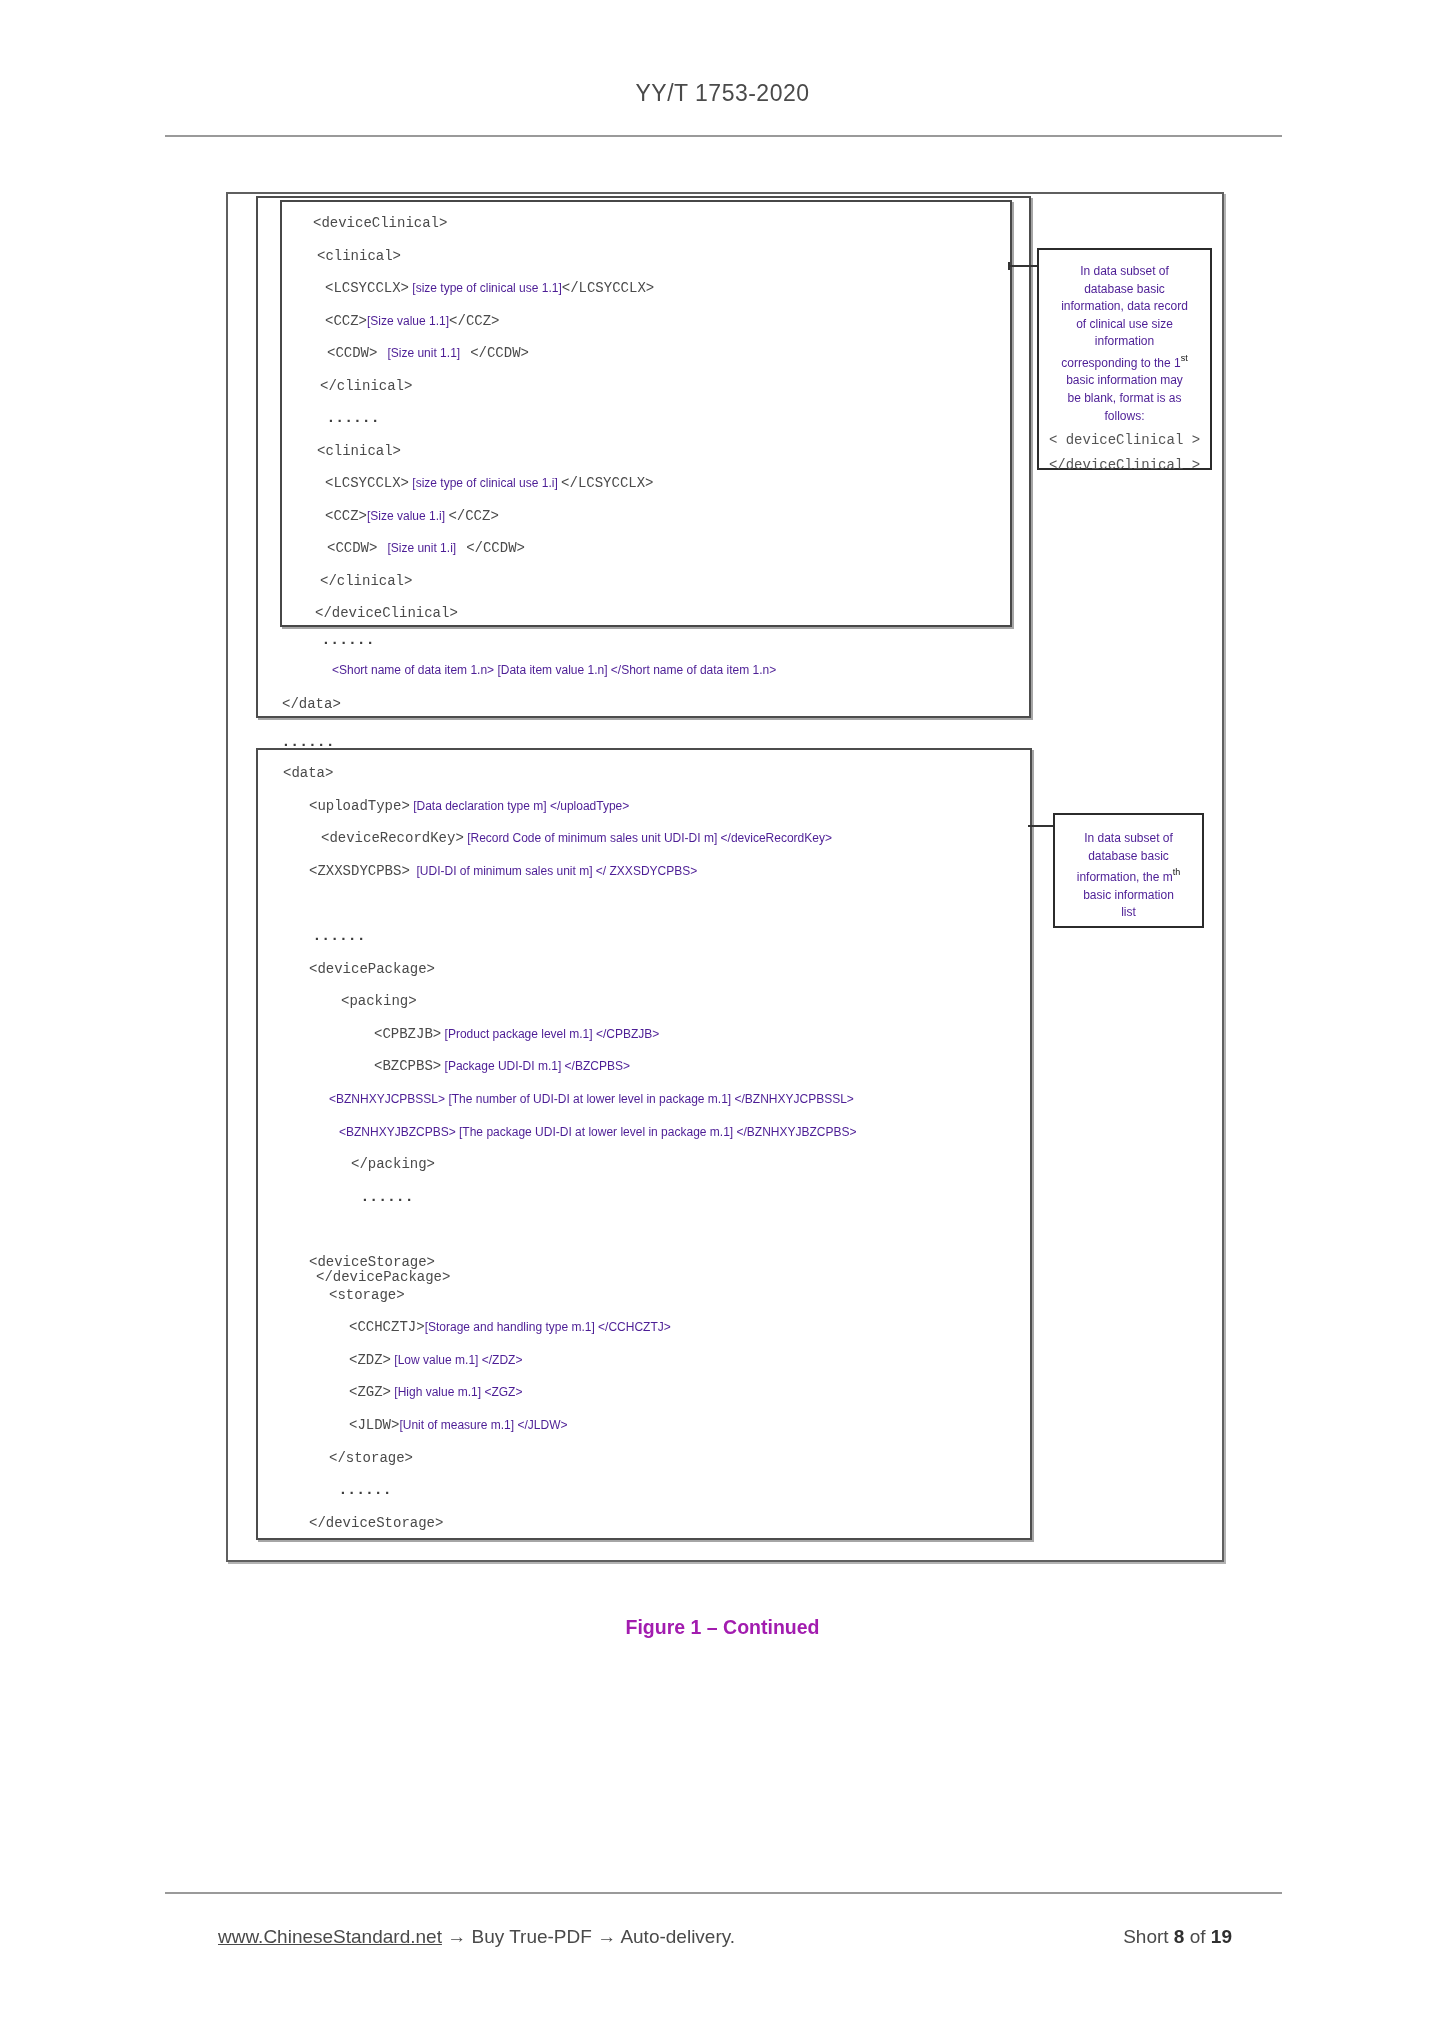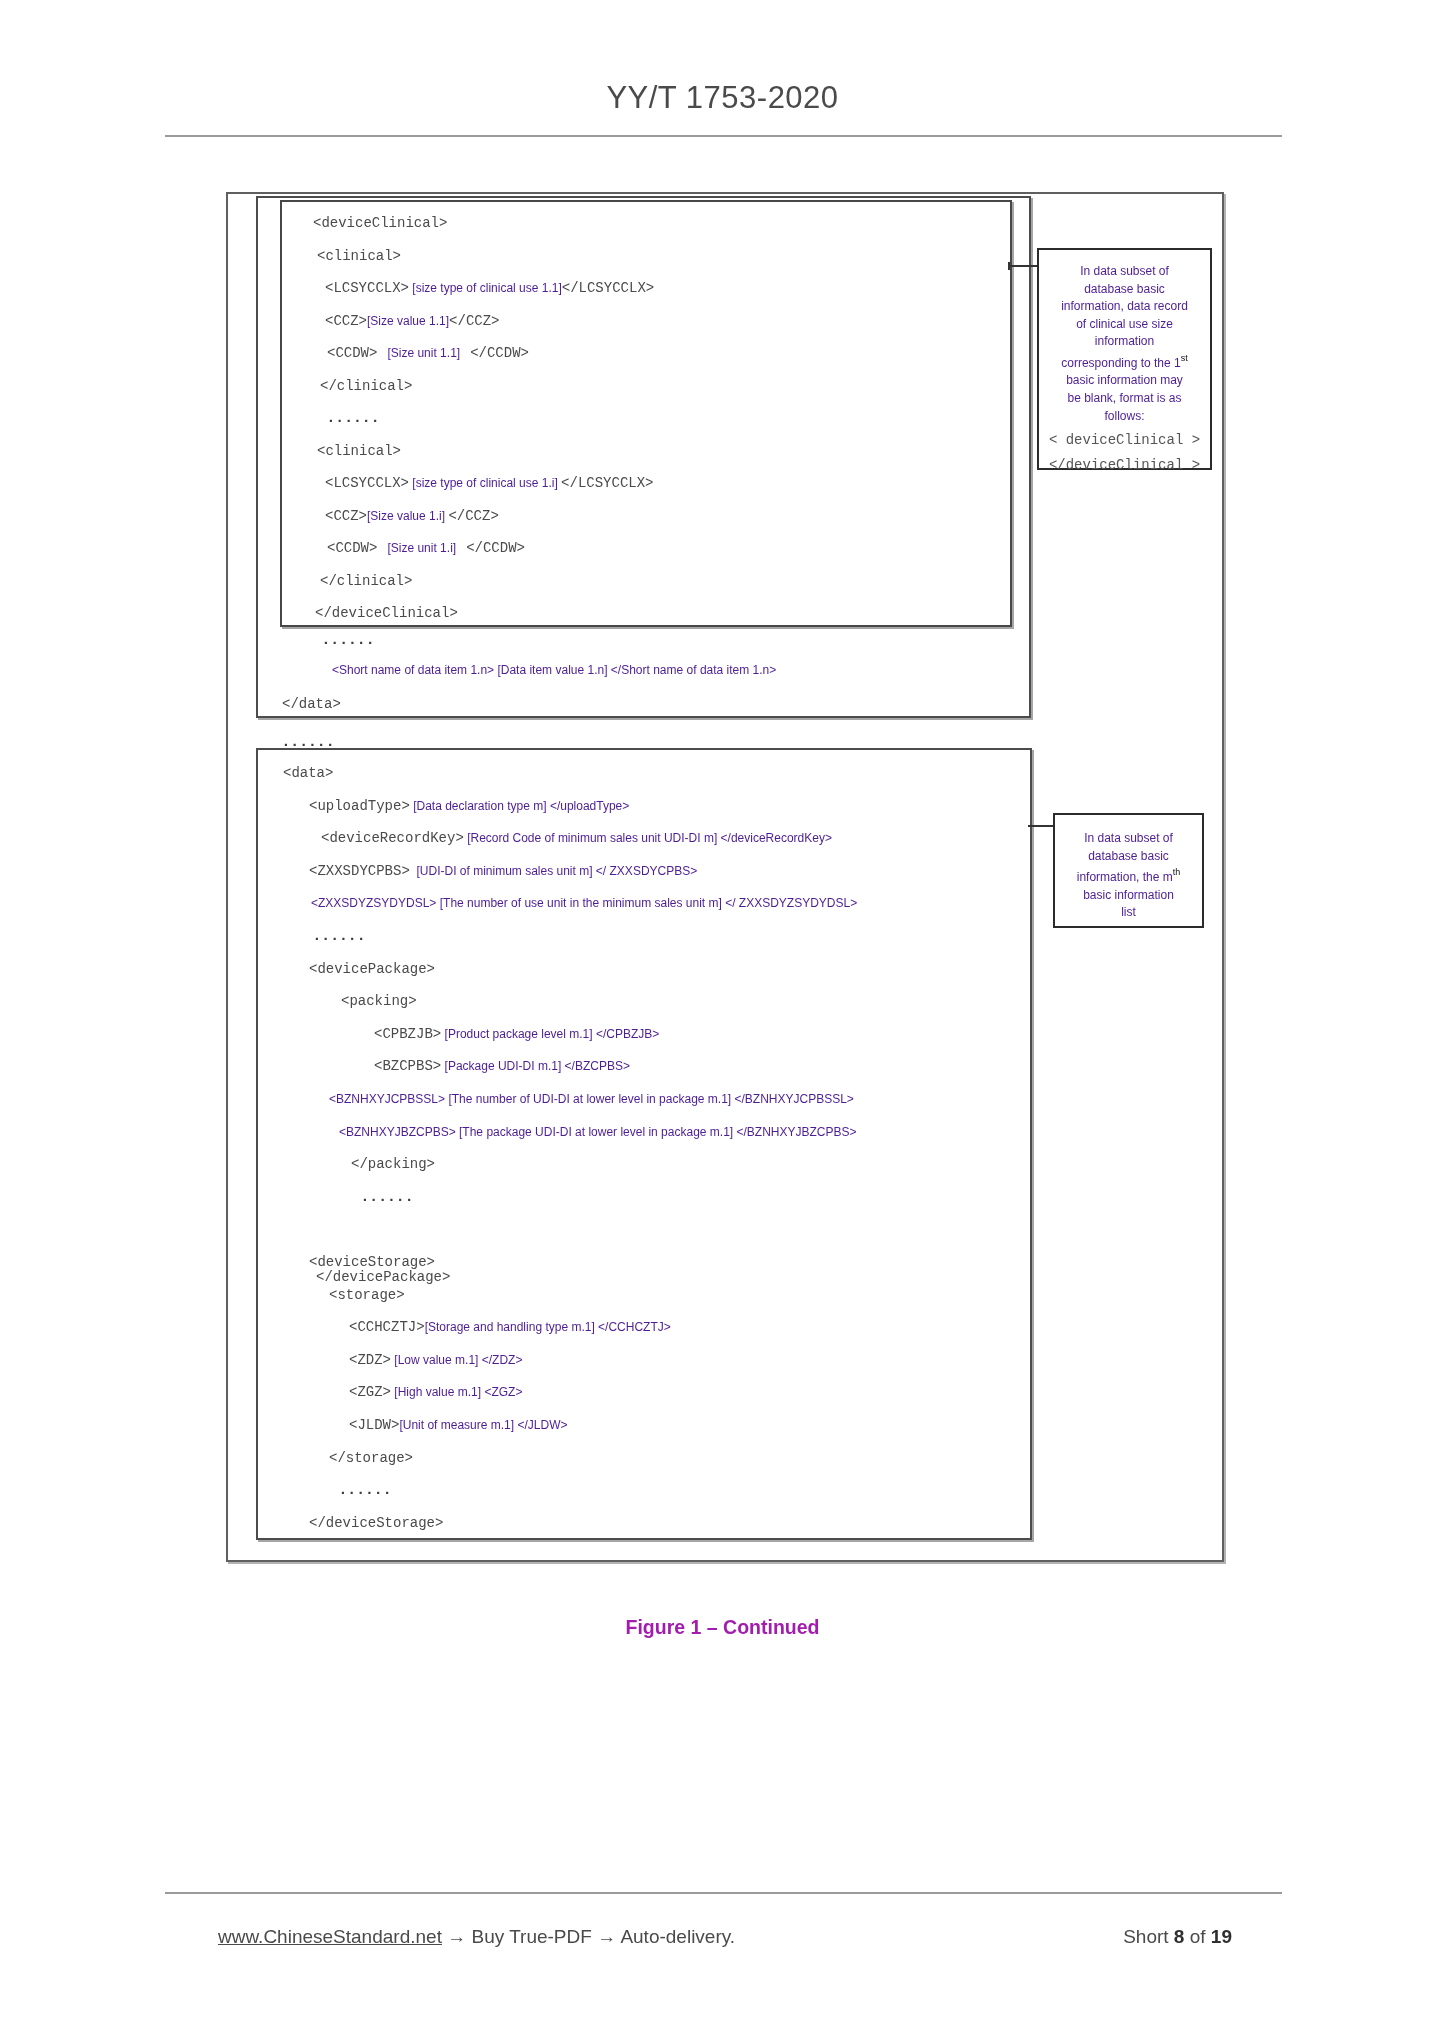--- a/index.html
+++ b/index.html
@@ -2,21 +2,21 @@
 <html><head>
 <meta charset="utf-8">
 <style>
   html,body{margin:0;padding:0;}
   body{
     width:1445px;height:2044px;position:relative;background:#ffffff;
     font-family:"Liberation Sans",sans-serif;overflow:hidden;
   }
   
   #hdr-title{position:absolute;top:80px;left:0;width:100%;text-align:center;
-    font-size:31px;color:#4a4a4a;letter-spacing:.5px;}
+    font-size:23px;color:#4a4a4a;letter-spacing:.5px;}
   .rule{position:absolute;left:165px;width:1117px;height:2px;background:#9a9a9a;}
   #hdr-rule{top:135px;}
   #ftr-rule{top:1892px;}
   #footer-left{position:absolute;left:218px;top:1926px;font-size:19px;color:#4a4a4a;white-space:pre;}
   #footer-left .url{text-decoration:underline;color:#4a4a4a;cursor:pointer;}
   #footer-right{position:absolute;right:213px;top:1926px;font-size:19px;color:#4a4a4a;white-space:pre;}
   #footer-right b{color:#2f2f2f;}
   
   #figure{position:absolute;left:226px;top:192px;width:994px;height:1366px;
     border:2px solid #5f5f5f;background:#fff;box-shadow:2px 2px 0 #b3b3b3;}
@@ -87,21 +87,20 @@
     <div class="abs-lines">
         <div class="cl" style="left: 54px; top: 538px;"><span class="seg-d">......</span></div>
       </div>
 
     <div id="box2">
       <div class="abs-lines">
           <div class="cl" style="left: 25px; top: 13px;"><span class="seg-m">&lt;data&gt;</span></div>
           <div class="cl" style="left: 51px; top: 46px;"><span class="seg-m">&lt;uploadType&gt;</span><span class="seg-a"> [Data declaration type m] &lt;/uploadType&gt;</span></div>
           <div class="cl" style="left: 51px; top: 78px; margin-left: 12px;"><span class="seg-m">&lt;deviceRecordKey&gt;</span><span class="seg-a"> [Record Code of minimum sales unit UDI-DI m] &lt;/deviceRecordKey&gt;</span></div>
           <div class="cl" style="left: 51px; top: 111px;"><span class="seg-m">&lt;ZXXSDYCPBS&gt;</span><span class="seg-a">  [UDI-DI of minimum sales unit m] &lt;/ ZXXSDYCPBS&gt;</span></div>
-          <div class="cl" style="left: 53px; top: 143px;"><span class="seg-a">&lt;ZXXSDYZSYDYDSL&gt; [The number of use unit in the minimum sales unit m] &lt;/ ZXXSDYZSYDYDSL&gt;</span></div>
           <div class="cl" style="left: 55px; top: 176px;"><span class="seg-d">......</span></div>
           <div class="cl" style="left: 51px; top: 209px;"><span class="seg-m">&lt;devicePackage&gt;</span></div>
           <div class="cl" style="left: 83px; top: 241px;"><span class="seg-m">&lt;packing&gt;</span></div>
           <div class="cl" style="left: 116px; top: 274px;"><span class="seg-m">&lt;CPBZJB&gt;</span><span class="seg-a"> [Product package level m.1] &lt;/CPBZJB&gt;</span></div>
           <div class="cl" style="left: 116px; top: 306px;"><span class="seg-m">&lt;BZCPBS&gt;</span><span class="seg-a"> [Package UDI-DI m.1] &lt;/BZCPBS&gt;</span></div>
           <div class="cl" style="left: 71px; top: 339px;"><span class="seg-a">&lt;BZNHXYJCPBSSL&gt; [The number of UDI-DI at lower level in package m.1] &lt;/BZNHXYJCPBSSL&gt;</span></div>
           <div class="cl" style="left: 81px; top: 372px;"><span class="seg-a">&lt;BZNHXYJBZCPBS&gt; [The package UDI-DI at lower level in package m.1] &lt;/BZNHXYJBZCPBS&gt;</span></div>
           <div class="cl" style="left: 93px; top: 404px;"><span class="seg-m">&lt;/packing&gt;</span></div>
           <div class="cl" style="left: 103px; top: 437px;"><span class="seg-d">......</span></div>
           <div class="cl" style="left: 58px; top: 469px; margin-top: 48px;"><span class="seg-m">&lt;/devicePackage&gt;</span></div>

